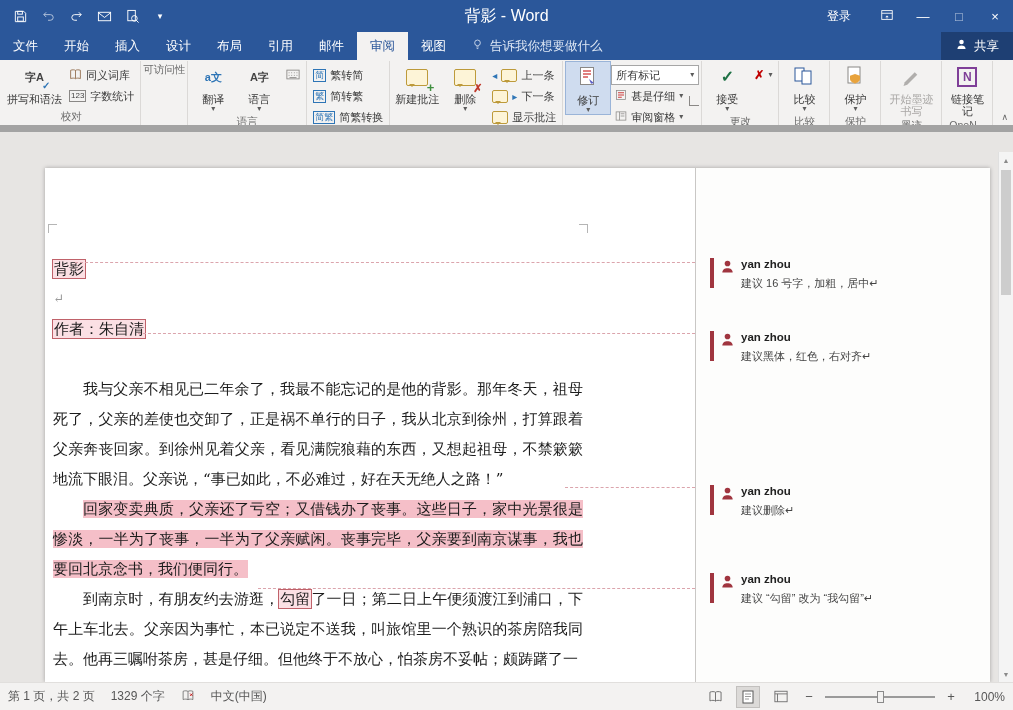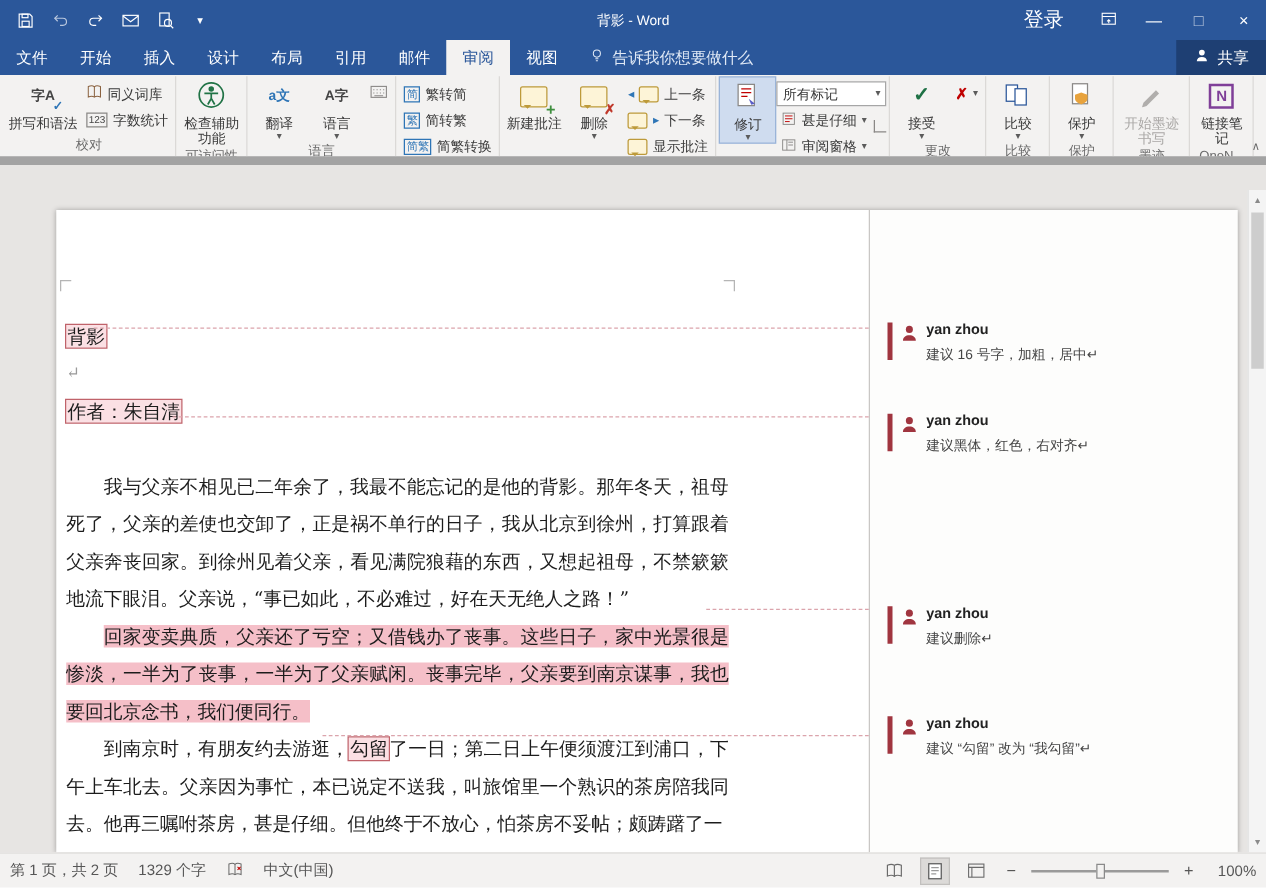--- a/index.html
+++ b/index.html
@@ -6,23 +6,23 @@
   html,body { width:1013px; height:710px; }
   body { font-family:"Liberation Sans", sans-serif; }
   .app { position:relative; width:1013px; height:710px; background:#e7e5e3; overflow:hidden; }
 
   
   .titlebar { position:absolute; top:0; left:0; right:0; height:32px; background:#2b579a; display:flex; align-items:center; color:#fff; }
   .qat { display:flex; align-items:center; gap:4px; padding-left:8px; }
   .qbtn { width:24px; height:24px; display:flex; align-items:center; justify-content:center; }
   .qbtn svg { display:block; }
   .tcaret { font-size:9px; color:#fff; }
-  .wintitle { position:absolute; left:0; right:0; text-align:center; font-size:11px; color:#fff; pointer-events:none; }
+  .wintitle { position:absolute; left:0; right:0; text-align:center; font-size:16px; color:#fff; pointer-events:none; }
   .tb-right { position:absolute; right:0; top:0; height:32px; display:flex; align-items:center; }
-  .signin { font-size:16px; padding:0 18px; }
+  .signin { font-size:12px; padding:0 18px; }
   .winbtn { width:36px; height:32px; display:flex; align-items:center; justify-content:center; font-size:13px; color:#fff; }
   .winbtn.dim { color:rgba(255,255,255,.65); }
 
   
   .tabrow { position:absolute; top:32px; left:0; right:0; height:28px; background:#2b579a; display:flex; align-items:stretch; color:#fff; font-size:12.5px; }
   .tab { padding:0 13px; display:flex; align-items:center; cursor:default; }
   .tab.active { background:#f3f2f1; color:#2b579a; }
   .tellme { display:flex; align-items:center; gap:6px; padding:0 12px; color:#dfe8f5; }
   .tabspacer { flex:1; }
   .share { display:flex; align-items:center; gap:6px; padding:0 14px; background:#1e3f73; }
@@ -213,32 +213,20 @@
           <div class="smallbtn">
             <span class="mini123">123</span>
             <span>字数统计</span>
           </div>
         </div>
       </div>
       <div class="glabel">校对</div>
     </div>
 
     <div class="rgroup">
-      <div class="rbtns">
-        <div class="bigbtn" style="max-width:52px">
-          <div class="ic">
-              <span><svg width="22" height="22" viewBox="0 0 16 16">
-                  <circle cx="8" cy="8" r="7" fill="none" stroke="#217346"></circle>
-                  <circle cx="8" cy="4.5" r="1.6" fill="#217346"></circle>
-                  <path d="M4 7h8M8 7v3l-2 3.5M8 10l2 3.5" fill="none" stroke="#217346"></path>
-                </svg></span>
-            </div>
-          <div>检查辅助功能</div>
-        </div>
-      </div>
       <div class="glabel">可访问性</div>
     </div>
 
     <div class="rgroup">
       <div class="rbtns">
         <div class="bigbtn">
           <div class="ic">
               <span class="ictext" style="color:#2e75b6">a文</span>
             </div>
           <div>翻译</div>

